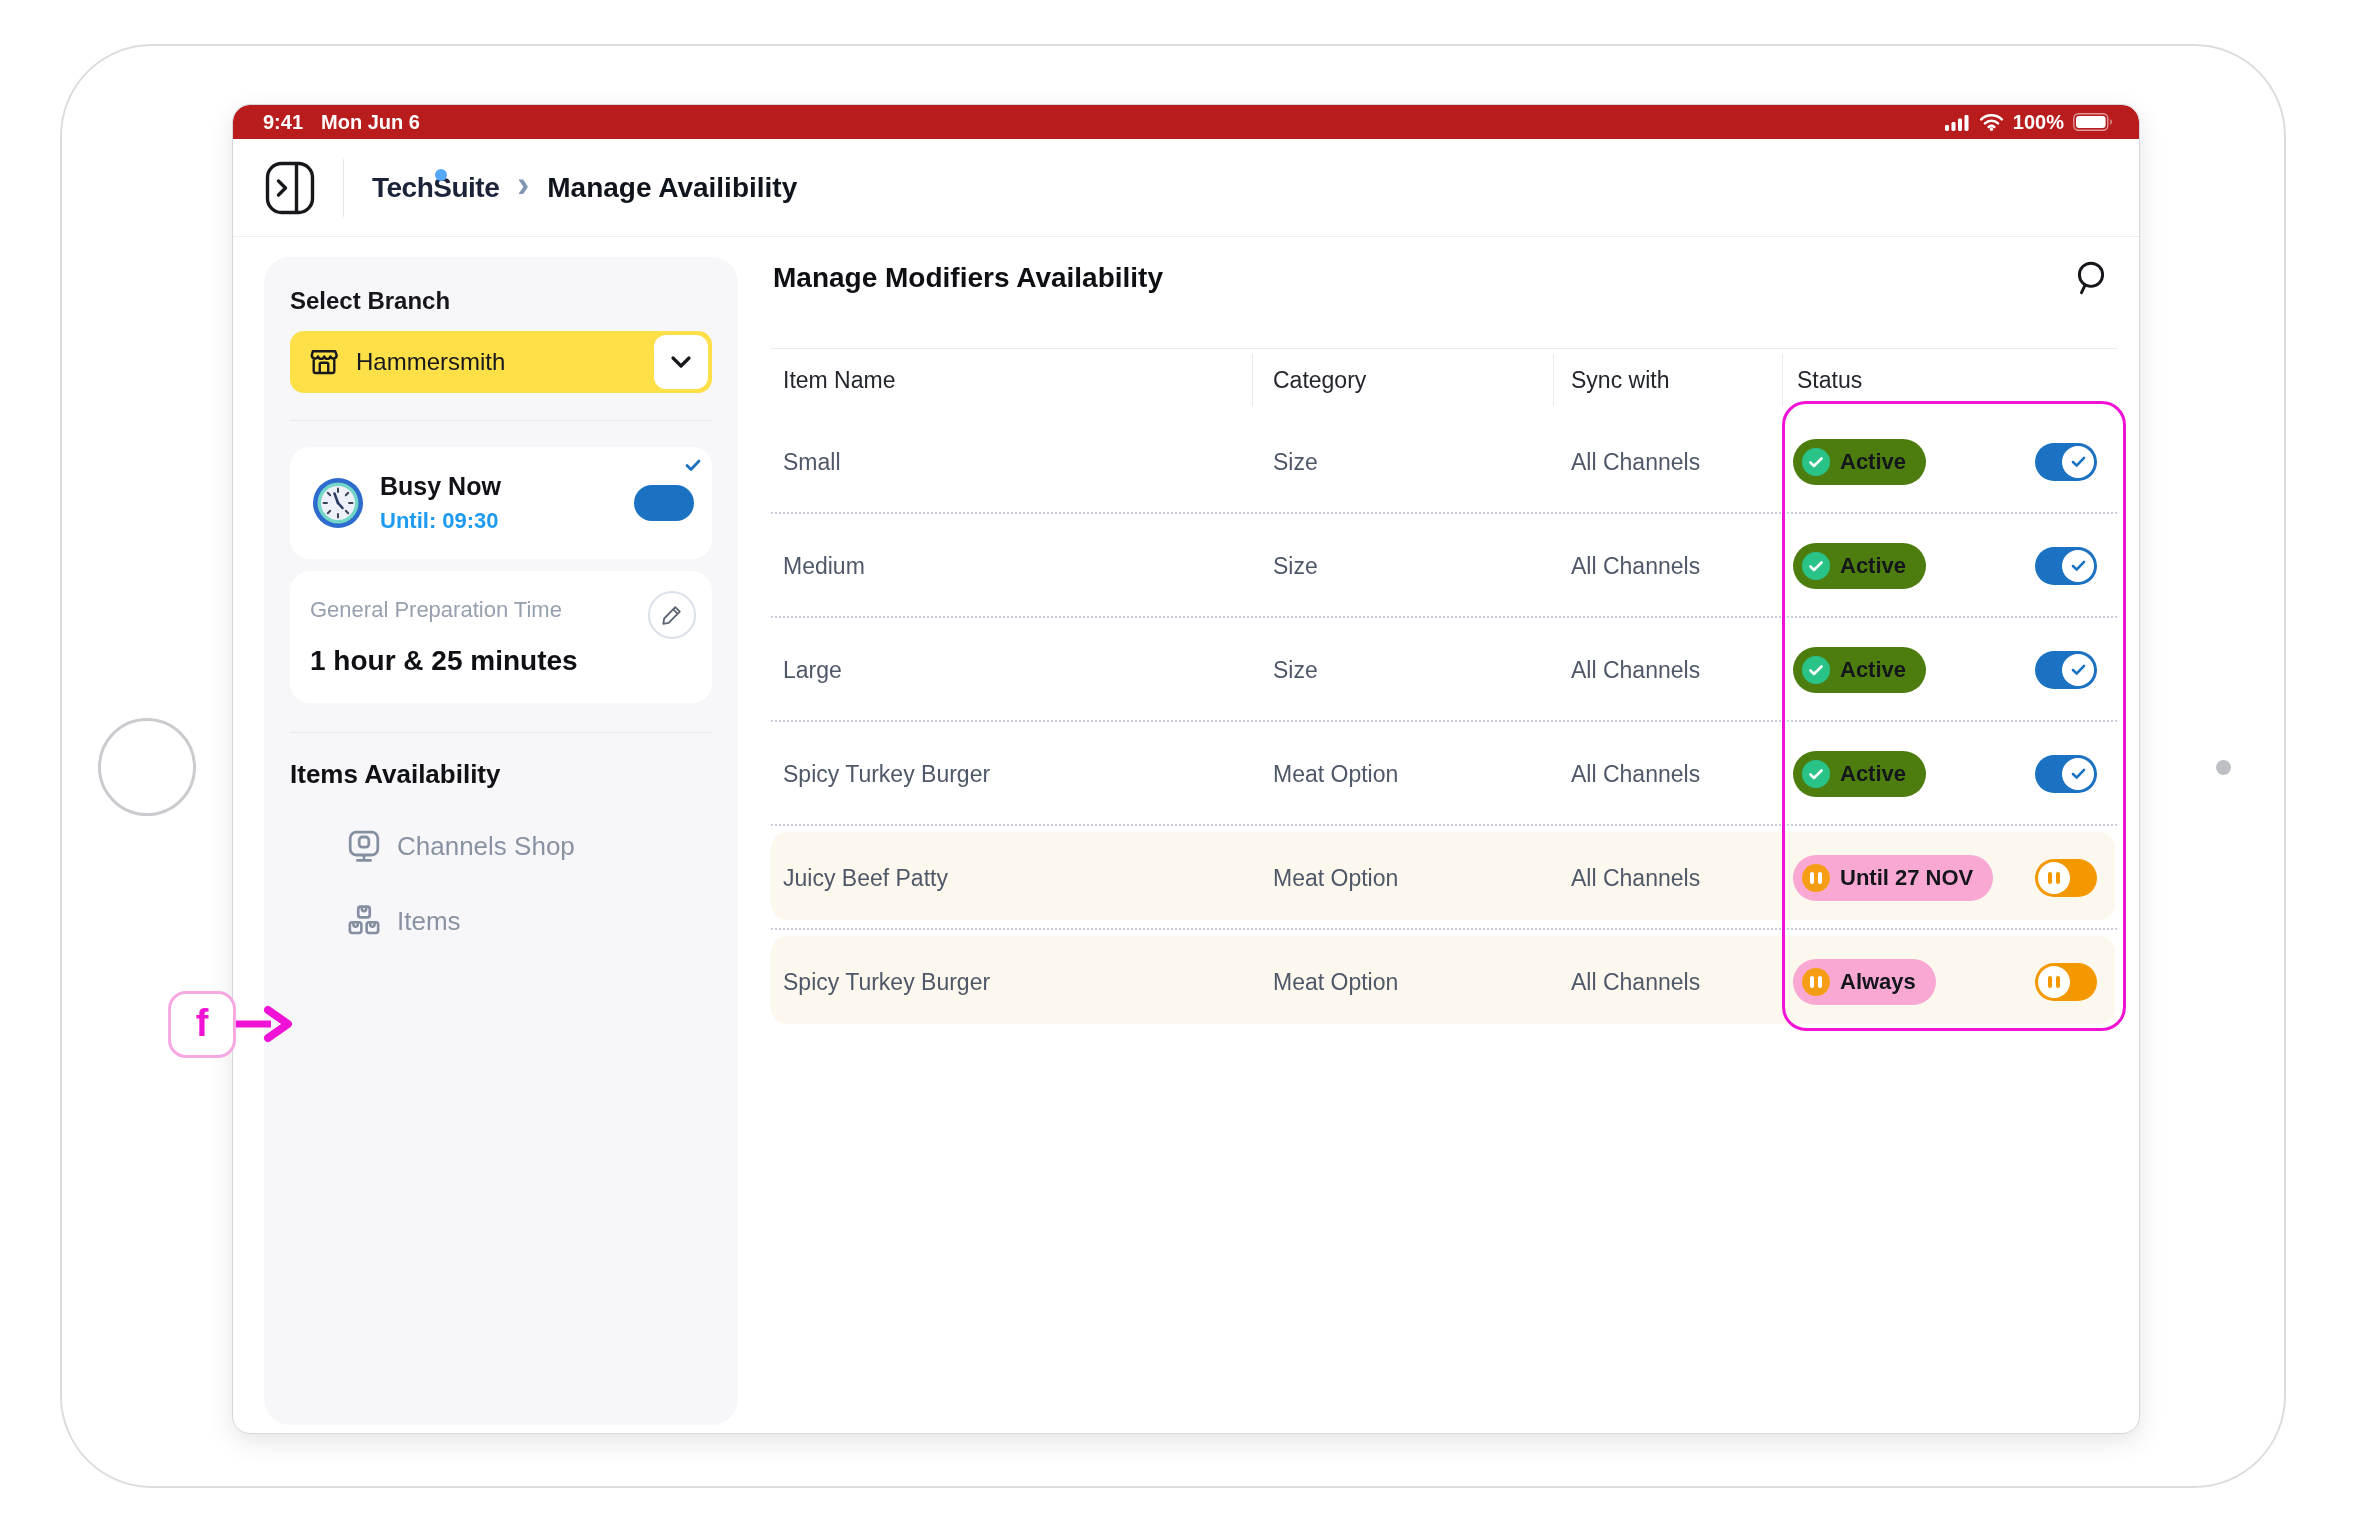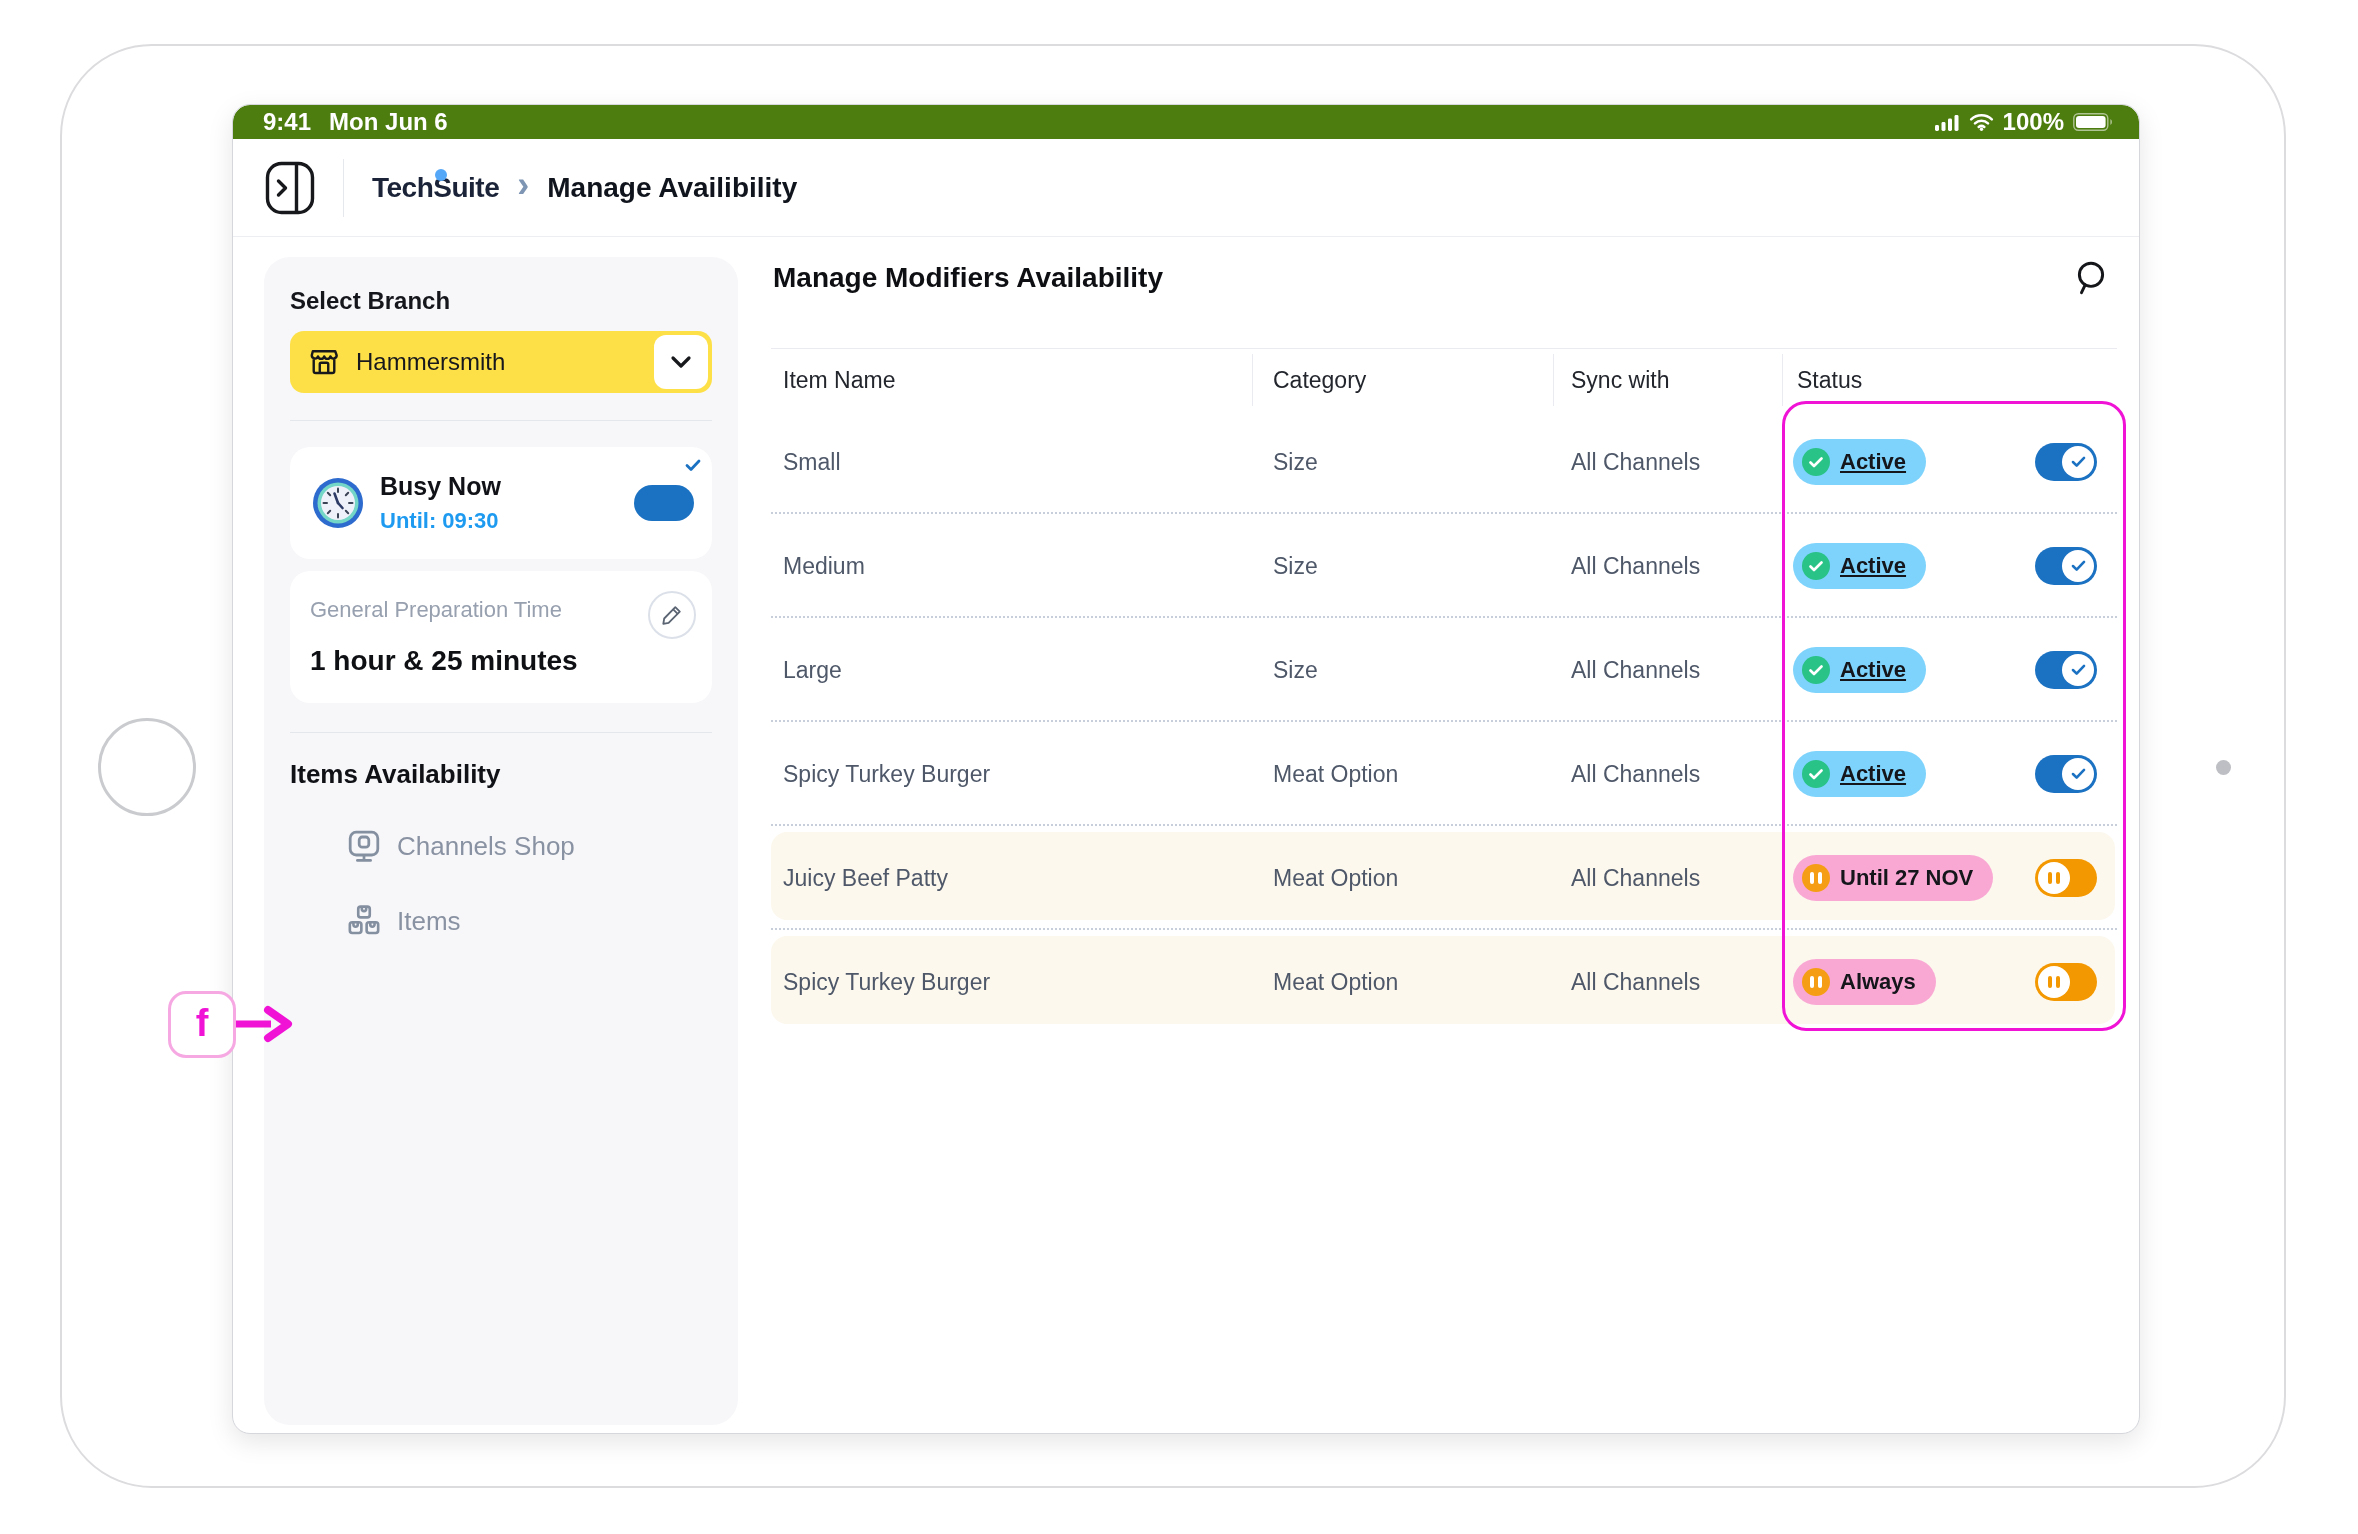--- a/index.html
+++ b/index.html
@@ -13,23 +13,23 @@
                  border:3px solid #C9CBCE; border-radius:50%; }
   .camera-dot { position:absolute; left:2216px; top:760px; width:15px; height:15px;
                 background:#BDBFC4; border-radius:50%; }
 
   
   .screen { position:absolute; left:232px; top:104px; width:1908px; height:1330px;
             background:#fff; border:1px solid #D5D7DC; border-radius:18px;
             box-shadow:0 8px 26px rgba(0,0,0,.10); overflow:hidden; }
 
   
-  .statusbar { position:absolute; left:0; top:0; right:0; height:34px; background:#4d7c0f;
+  .statusbar { position:absolute; left:0; top:0; right:0; height:34px; background:#b91c1c;
                border-radius:17px 17px 0 0; display:flex; align-items:center;
-               color:#fff; font-size:24px; padding:0 26px 0 30px; }
+               color:#fff; font-size:20px; padding:0 26px 0 30px; }
   .sb-time { font-weight:700; }
   .sb-date { margin-left:18px; font-weight:600; }
   .sb-right { margin-left:auto; display:flex; align-items:center; gap:9px; }
   .sb-right svg { display:block; }
   .sb-batt-pct { font-weight:600; }
 
   
   .appheader { position:absolute; left:0; top:34px; right:0; height:98px; background:#fff;
                border-bottom:1px solid #ECEEF2; display:flex; align-items:center; padding-left:32px; }
   .panel-btn { width:50px; height:54px; cursor:pointer; }
@@ -93,21 +93,21 @@
   .row:not(:last-child)::after { content:""; position:absolute; left:0; right:0; bottom:0;
         border-top:2px dotted #C8CFDA; }
   .row.paused::before { content:""; position:absolute; left:0; right:2px; top:6px; bottom:10px;
         background:#FDF8EE; border-radius:16px; }
   .cell { position:absolute; top:50%; transform:translateY(-50%); font-size:23px; color:#4E5869; z-index:1; }
   .c-name { left:12px; } .c-cat { left:502px; } .c-sync { left:800px; }
 
   .badge { position:absolute; left:1022px; top:50%; transform:translateY(-50%); z-index:1;
            display:inline-flex; align-items:center; gap:10px; height:46px; border-radius:23px;
            padding:0 20px 0 9px; font-size:22px; font-weight:700; color:#14161B; }
-  .badge.active { background:#7dd3fc;text-decoration:underline; }
+  .badge.active { background:#4d7c0f; }
   .badge.paused { background:#f9a8d4; }
   .badge-ic { width:28px; height:28px; border-radius:50%; display:flex; align-items:center; justify-content:center; }
   .badge.active .badge-ic { background:#29C287; }
   .badge.paused .badge-ic { background:#F59D15; }
 
   .toggle { position:absolute; left:1264px; top:50%; transform:translateY(-50%); width:62px; height:38px;
             border-radius:19px; z-index:1; cursor:pointer; }
   .toggle.on { background:#1C72C2; }
   .toggle.off { background:#F39800; }
   .knob { position:absolute; top:3px; width:32px; height:32px; background:#fff; border-radius:50%;

